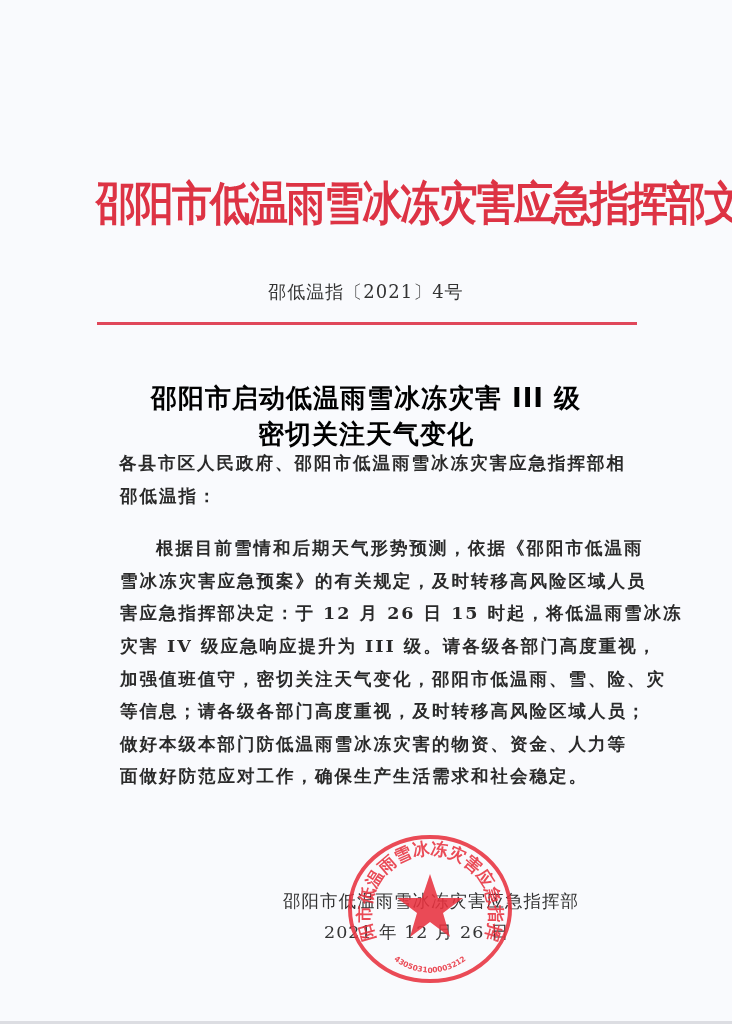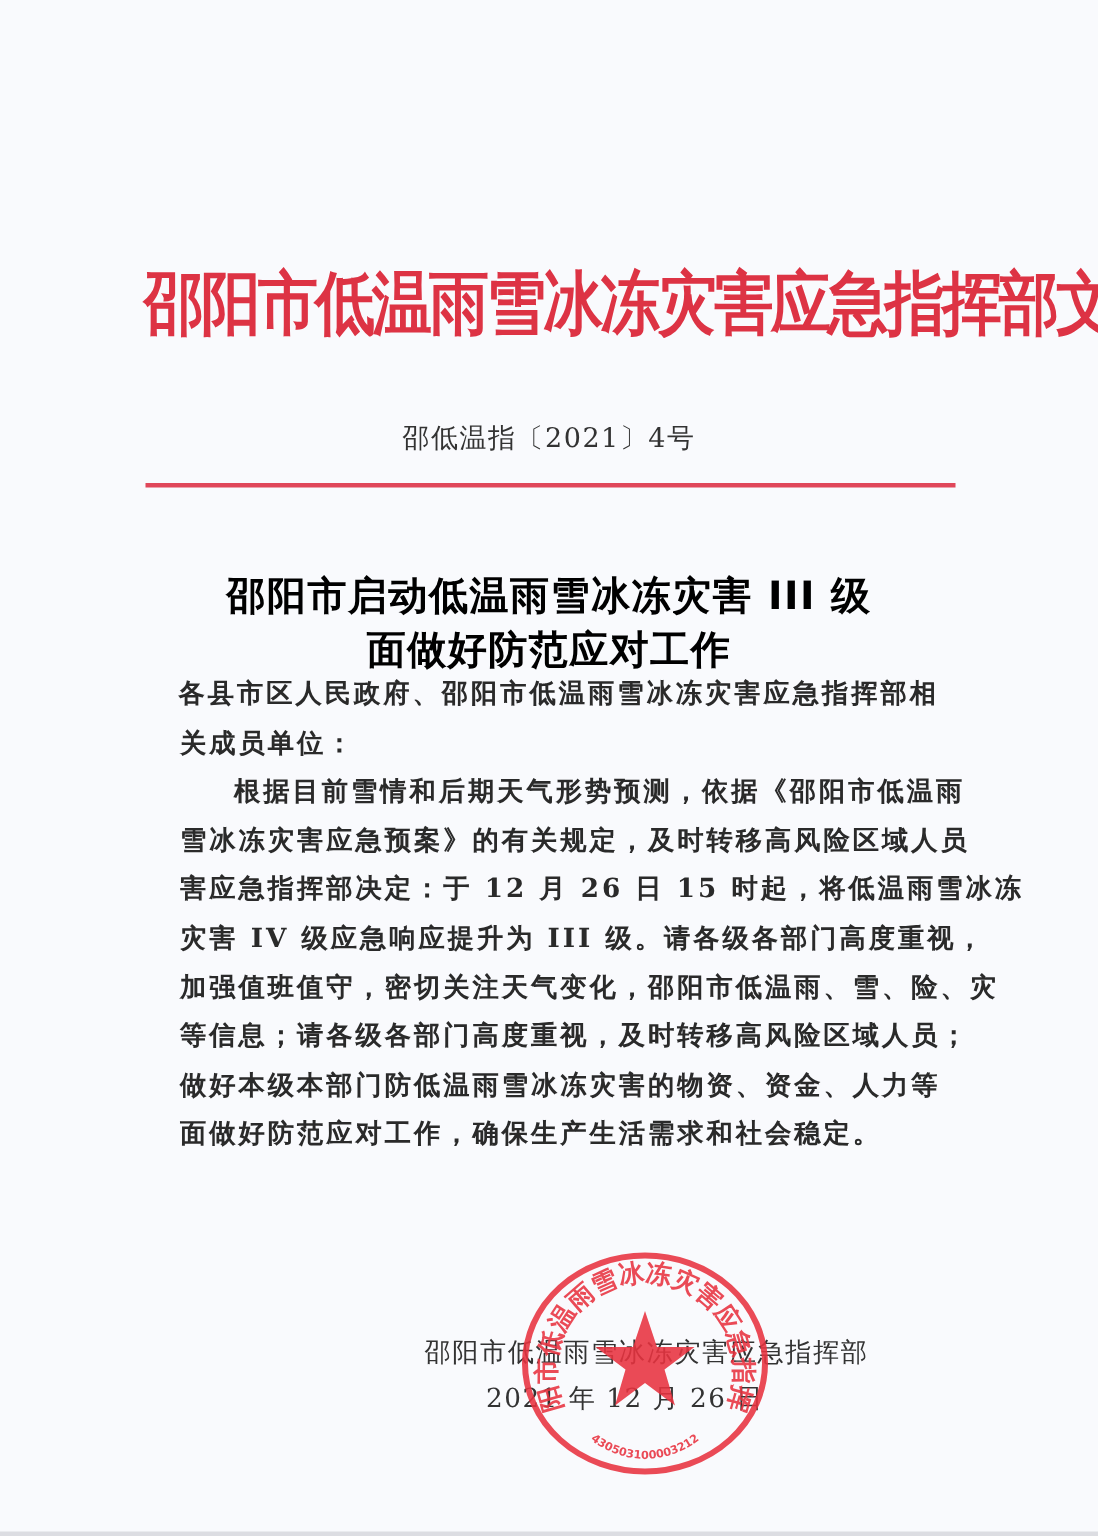--- a/index.html
+++ b/index.html
@@ -37,21 +37,21 @@
       letter-spacing: 1px;
       margin-top: 44px;
     }
     .body-text {
       position: absolute; left: 120px; top: 447px; width: 510px;
       font-size: 17.5px; line-height: 32.6px; color: #2a2a2a;
       letter-spacing: 2px;
       font-weight: bold;
     }
     .body-text .line { white-space: nowrap; height: 32.6px; }
-    .body-text .indent { padding-left: 36px; }
+    .body-text .indent { padding-left: 36px; margin-top: 20px; }
 
     .signature {
       position: absolute; left: 283px; top: 889px;
       font-size: 17.5px; color: #333; letter-spacing: 1px; white-space: nowrap;
       z-index: 1;
     }
     .sig-date {
       position: absolute; left: 324px; top: 920px;
       font-size: 17.5px; color: #333; letter-spacing: 1px; white-space: nowrap;
       z-index: 1;
@@ -67,26 +67,26 @@
 <div class="page">
 
   <div class="doc-header">邵阳市低温雨雪冰冻灾害应急指挥部文件</div>
 
   <div class="doc-number">邵低温指〔2021〕4号</div>
 
   <div class="red-rule"></div>
 
   <div class="notice-title">
     <div>邵阳市启动低温雨雪冰冻灾害 III 级</div>
-    <div>面做好防范应对工作</div>
+    <div>密切关注天气变化</div>
   </div>
 
   <div class="body-text">
     <div class="line" style="margin-left:-1px">各县市区人民政府、邵阳市低温雨雪冰冻灾害应急指挥部相</div>
-    <div class="line">关成员单位：</div>
+    <div class="line">邵低温指：</div>
     <div class="line indent">根据目前雪情和后期天气形势预测，依据《邵阳市低温雨</div>
     <div class="line">雪冰冻灾害应急预案》的有关规定，及时转移高风险区域人员</div>
     <div class="line">害应急指挥部决定：于 12 月 26 日 15 时起，将低温雨雪冰冻</div>
     <div class="line">灾害 IV 级应急响应提升为 III 级。请各级各部门高度重视，</div>
     <div class="line">加强值班值守，密切关注天气变化，邵阳市低温雨、雪、险、灾</div>
     <div class="line">等信息；请各级各部门高度重视，及时转移高风险区域人员；</div>
     <div class="line">做好本级本部门防低温雨雪冰冻灾害的物资、资金、人力等</div>
     <div class="line">面做好防范应对工作，确保生产生活需求和社会稳定。</div>
   </div>
 

